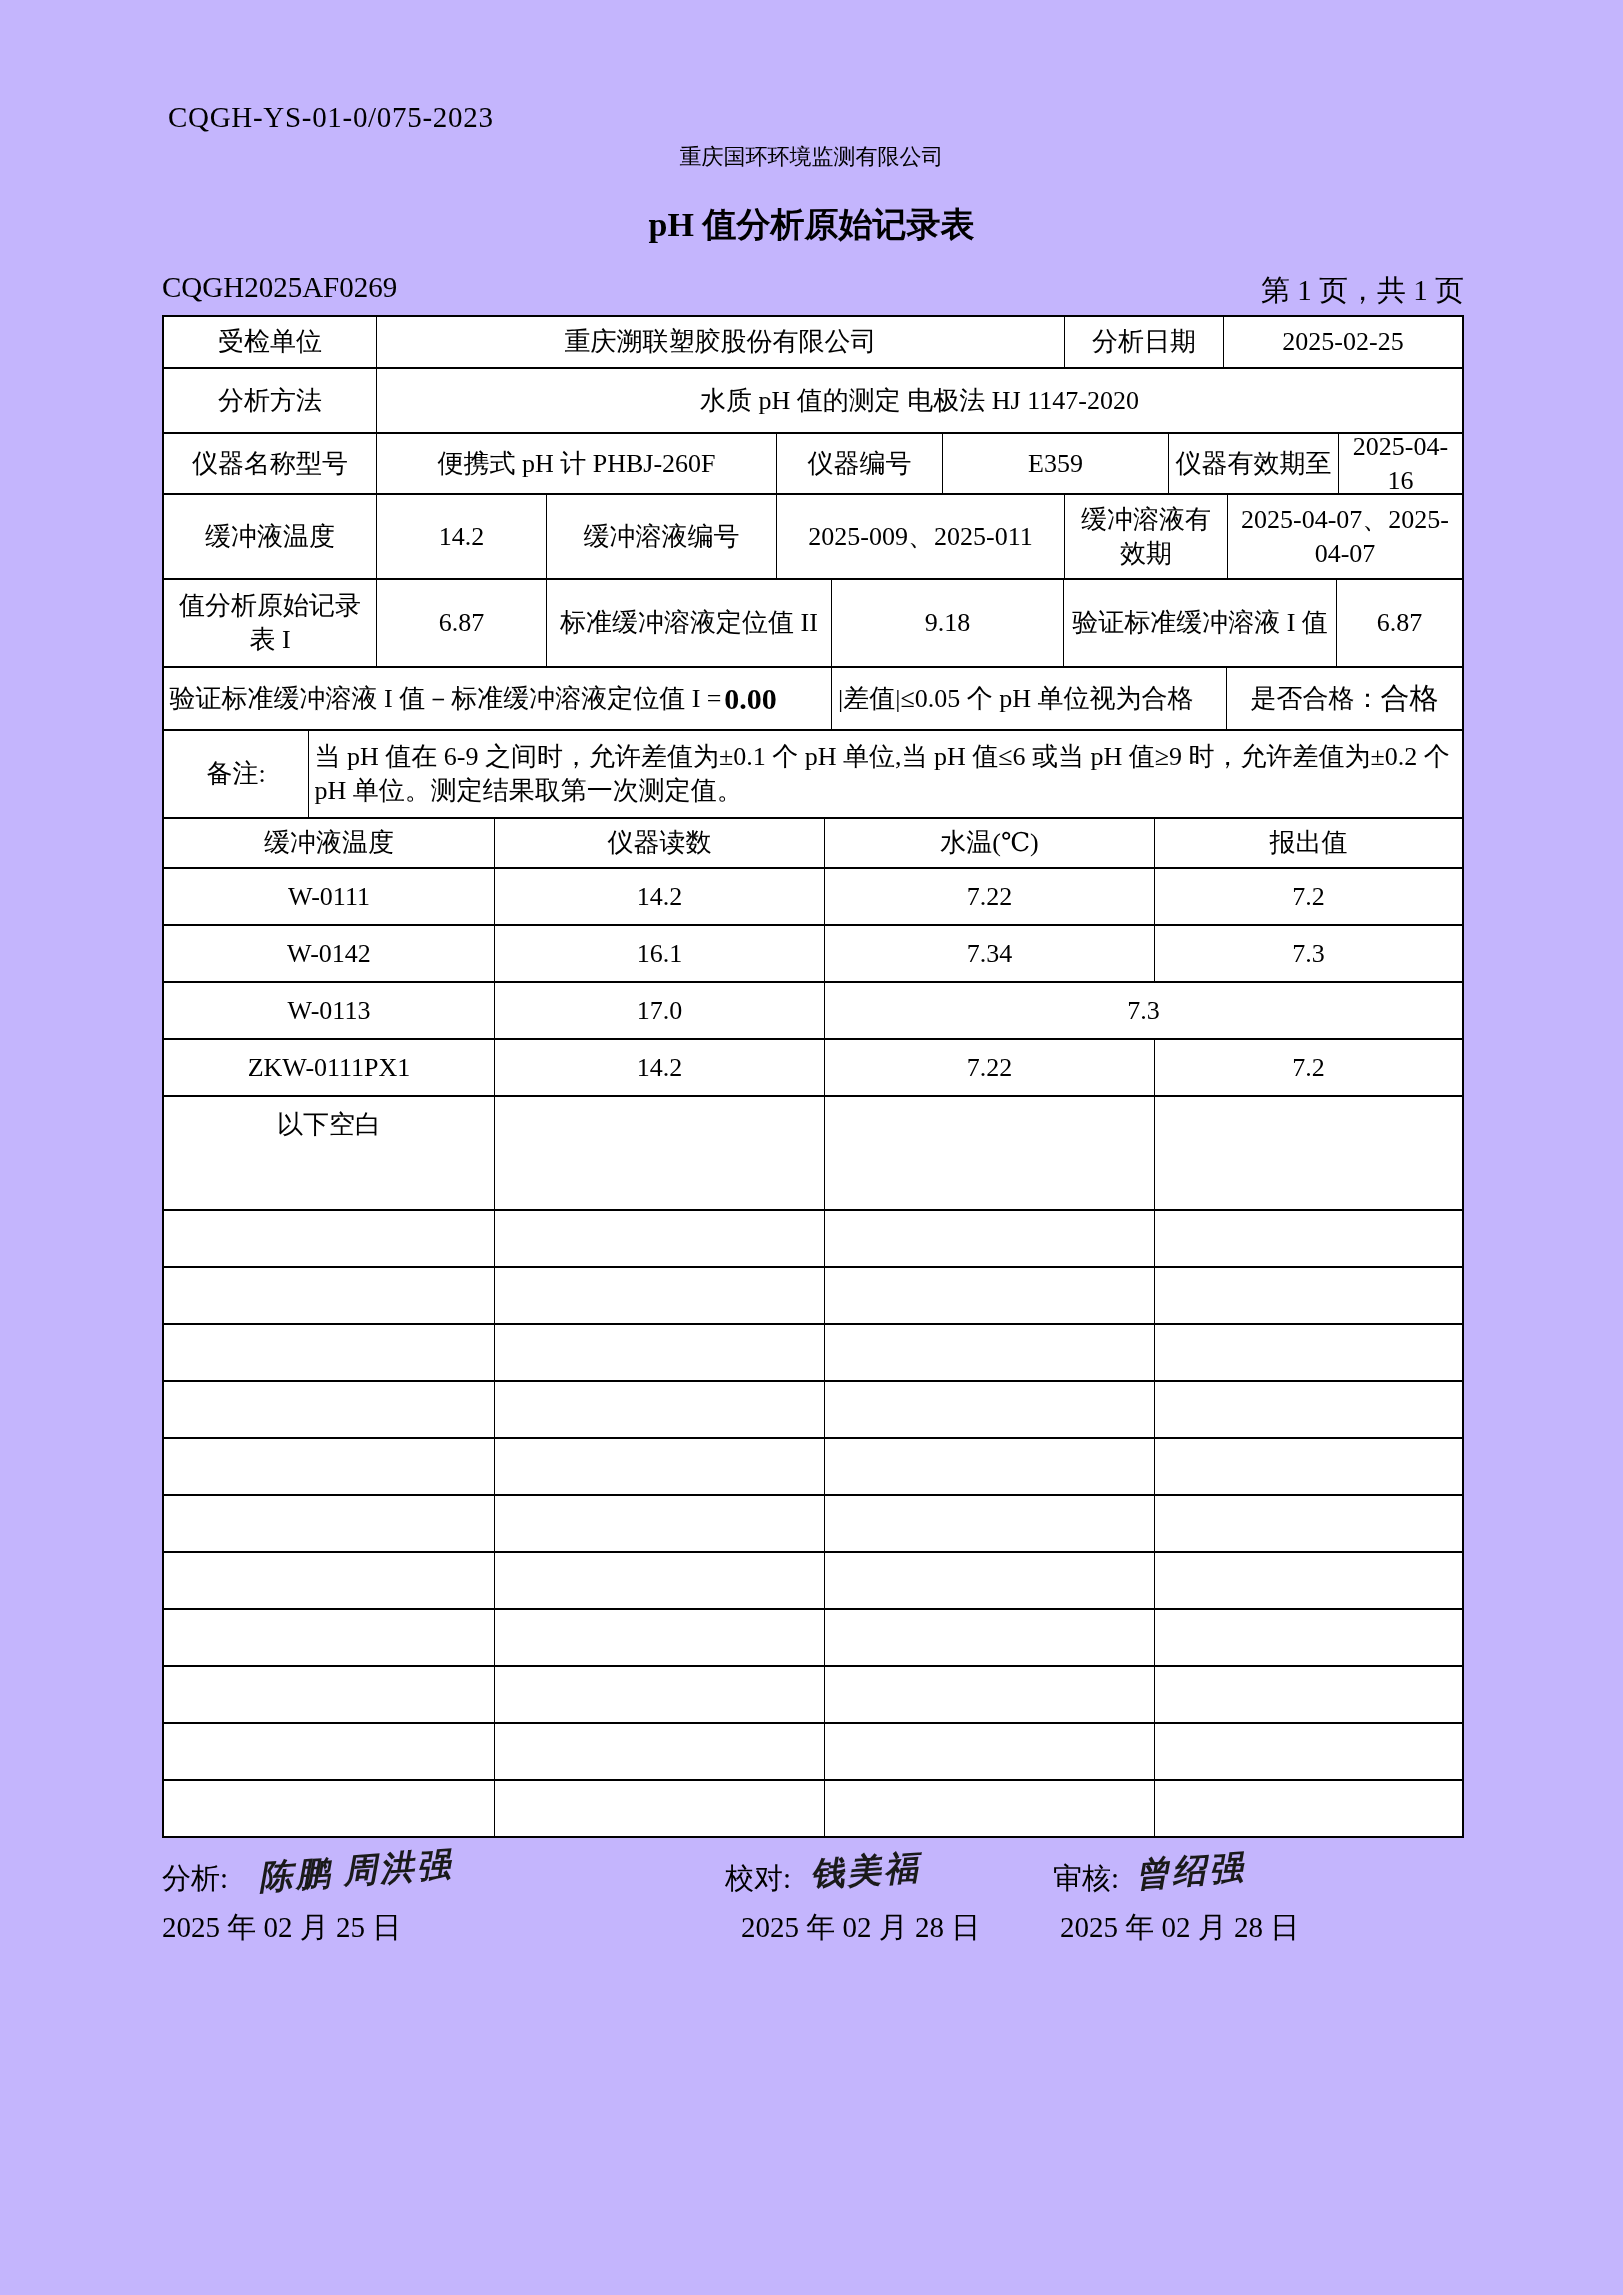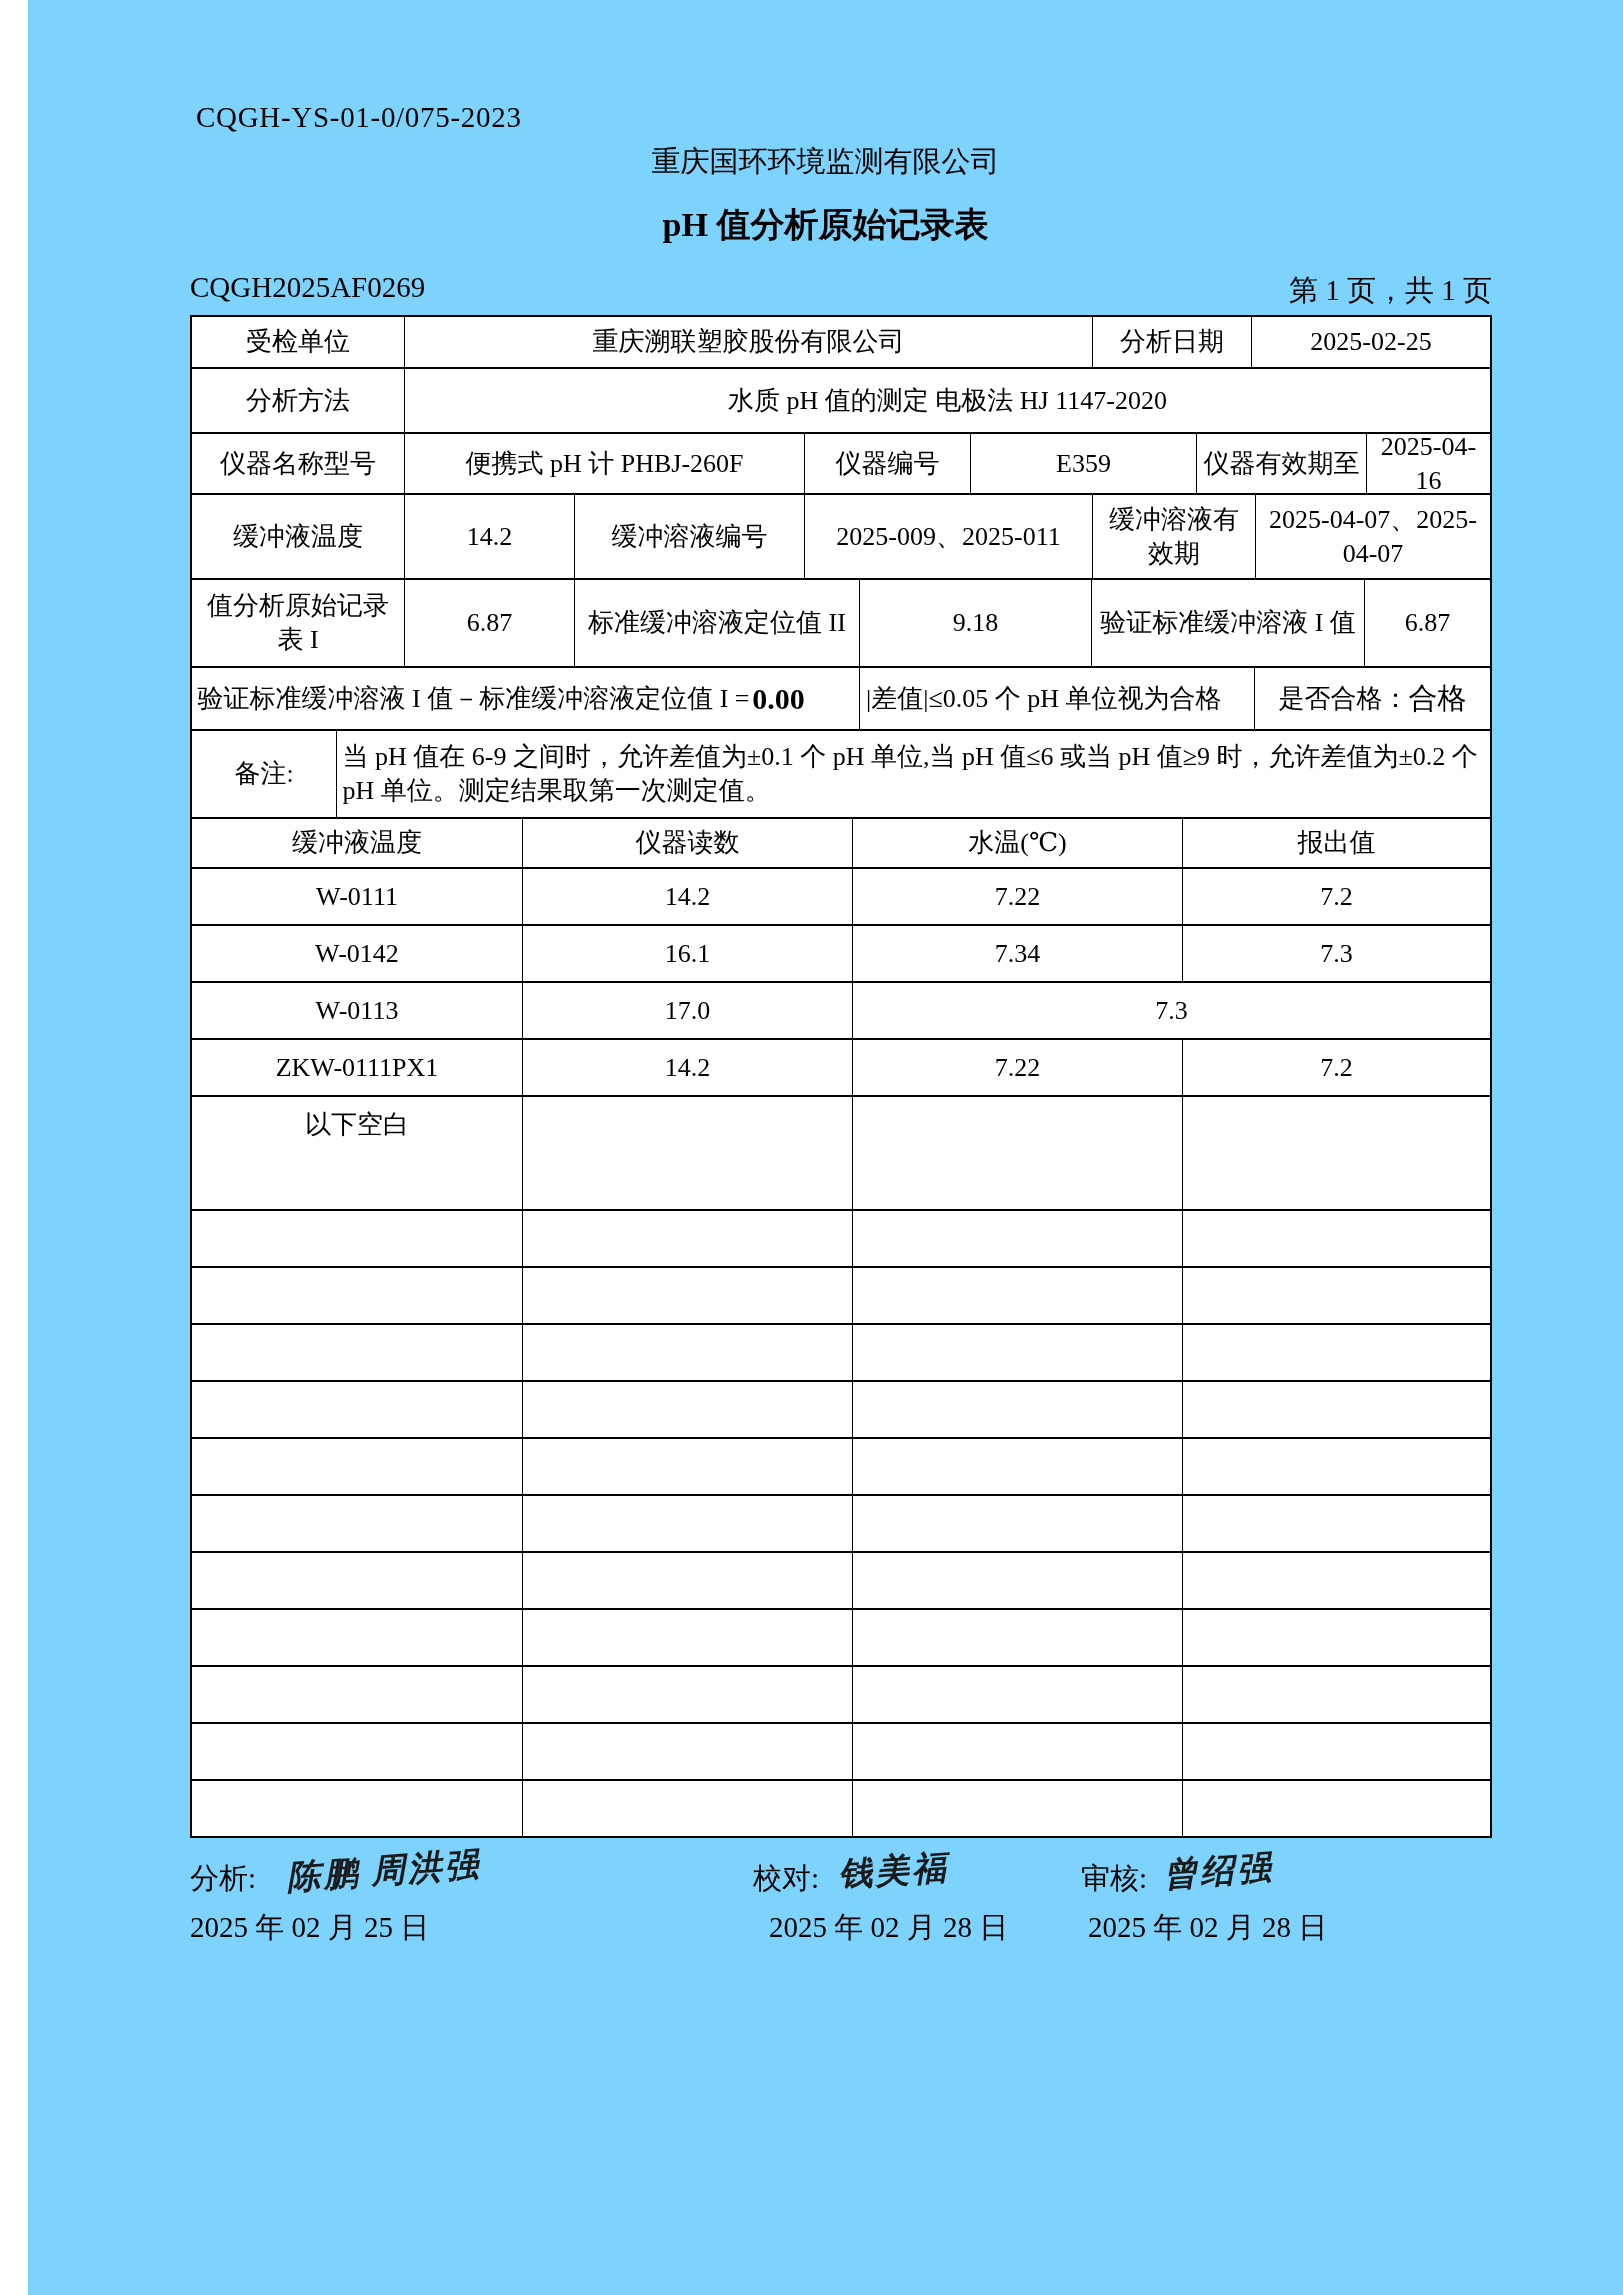--- a/index.html
+++ b/index.html
@@ -3,24 +3,24 @@
 <meta charset="utf-8">
 <style>
   * { margin:0; padding:0; box-sizing:border-box; }
   html,body { background:#ffffff; }
   body {
     width:1623px; height:2295px;
     font-family:"Liberation Serif","DejaVu Serif",serif;
     color:#000;
     position:relative;
   }
-  .sheet { position:absolute; inset:0; background:#7dd3fc;margin-left:28px; }
+  .sheet { position:absolute; inset:0; background:#c4b5fd; }
 
   .doc-code   { position:absolute; left:168px; top:101px; font-size:29px; letter-spacing:0.7px; }
-  .company    { position:absolute; left:0; top:142px; width:100%; text-align:center; font-size:29px; }
+  .company    { position:absolute; left:0; top:142px; width:100%; text-align:center; font-size:22px; }
   .page-title { position:absolute; left:0; top:202px; width:100%; text-align:center; font-size:34px; font-weight:bold; }
   .meta-line  { position:absolute; left:162px; top:271px; width:1302px; display:flex; justify-content:space-between; font-size:29px; }
 
   
   .grid {
     position:absolute; left:162px; top:315px; width:1302px;
     border:2.7px solid #000;
     background:#fff;
   }
   .row { display:flex; border-top:2px solid #000; }

